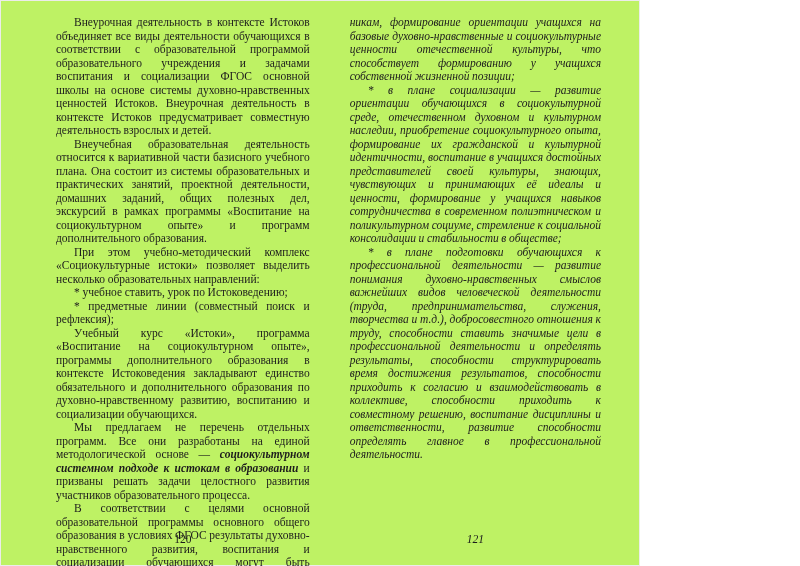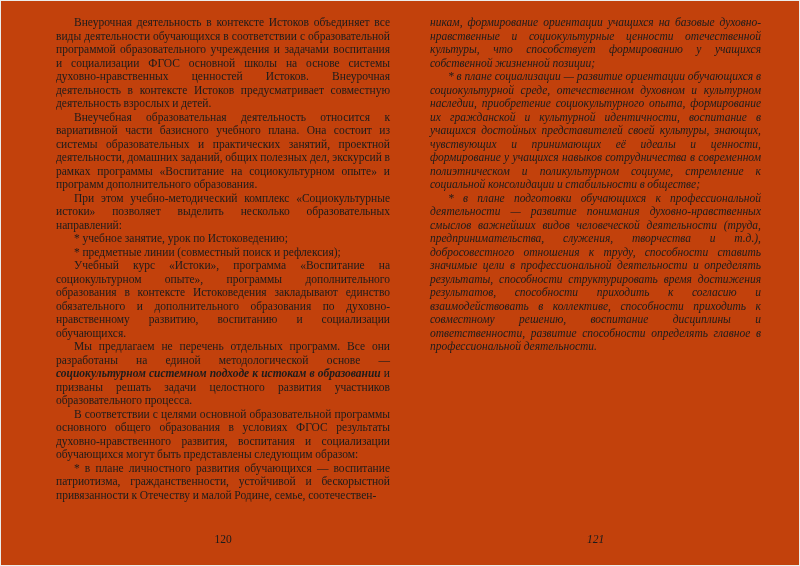--- a/index.html
+++ b/index.html
@@ -7,24 +7,24 @@
     width: 800px;
     height: 566px;
     overflow: hidden;
     background: #ffffff;
   }
   body {
     font-family: "Liberation Serif", "DejaVu Serif", serif;
     color: #1c1c1c;
   }
   .spread {
-    width: 800px;
+    width: 640px;
     height: 566px;
     display: flex;
-    background: #c2410c;
+    background: #bef264;
     border: 1px solid #ececea;
   }
   .page {
     position: relative;
     width: 400px;
     height: 564px;
     padding-top: 15px;
   }
   .page-left  { padding-left: 55px; padding-right: 10px; }
   .page-right { padding-left: 30px; padding-right: 38px; font-style: italic; }
@@ -57,21 +57,21 @@
 </head>
 <body>
 
 <div class="spread">
 
   <section class="page page-left">
     <div class="text-block">
       <p class="para">Внеурочная деятельность в контексте Истоков объединяет все виды деятельности обучающихся в соответствии с образовательной программой образовательного учреждения и задачами воспитания и социализации ФГОС основной школы на основе системы духовно-нравственных ценностей Истоков. Внеурочная деятельность в контексте Истоков предусматривает совместную деятельность взрослых и детей.</p>
       <p class="para">Внеучебная образовательная деятельность относится к вариативной части базисного учебного плана. Она состоит из системы образовательных и практических занятий, проектной деятельности, домашних заданий, общих полезных дел, экскурсий в рамках программы «Воспитание на социокультурном опыте» и программ дополнительного образования.</p>
       <p class="para">При этом учебно-методический комплекс «Социокультурные истоки» позволяет выделить несколько образовательных направлений:</p>
-      <p class="para">* учебное занятие, урок по Истоковедению;</p>
+      <p class="para">* учебное ставить, урок по Истоковедению;</p>
       <p class="para">* предметные линии (совместный поиск и рефлексия);</p>
       <p class="para">Учебный курс «Истоки», программа «Воспитание на социокультурном опыте», программы дополнительного образования в контексте Истоковедения закладывают единство обязательного и дополнительного образования по духовно-нравственному развитию, воспитанию и социализации обучающихся.</p>
       <p class="para"><span>Мы предлагаем не перечень отдельных программ. Все они разработаны на единой методологической основе — </span><span class="emph">социокультурном системном подходе к истокам в образовании</span><span> и призваны решать задачи целостного развития участников образовательного процесса.</span></p>
       <p class="para">В соответствии с целями основной образовательной программы основного общего образования в условиях ФГОС результаты духовно-нравственного развития, воспитания и социализации обучающихся могут быть представлены следующим образом:</p>
       <p class="para">* в плане личностного развития обучающихся — воспитание патриотизма, гражданственности, устойчивой и бескорыстной привязанности к Отечеству и малой Родине, семье, соотечествен-</p>
     </div>
     <div class="page-number">120</div>
   </section>
 
   <section class="page page-right">

